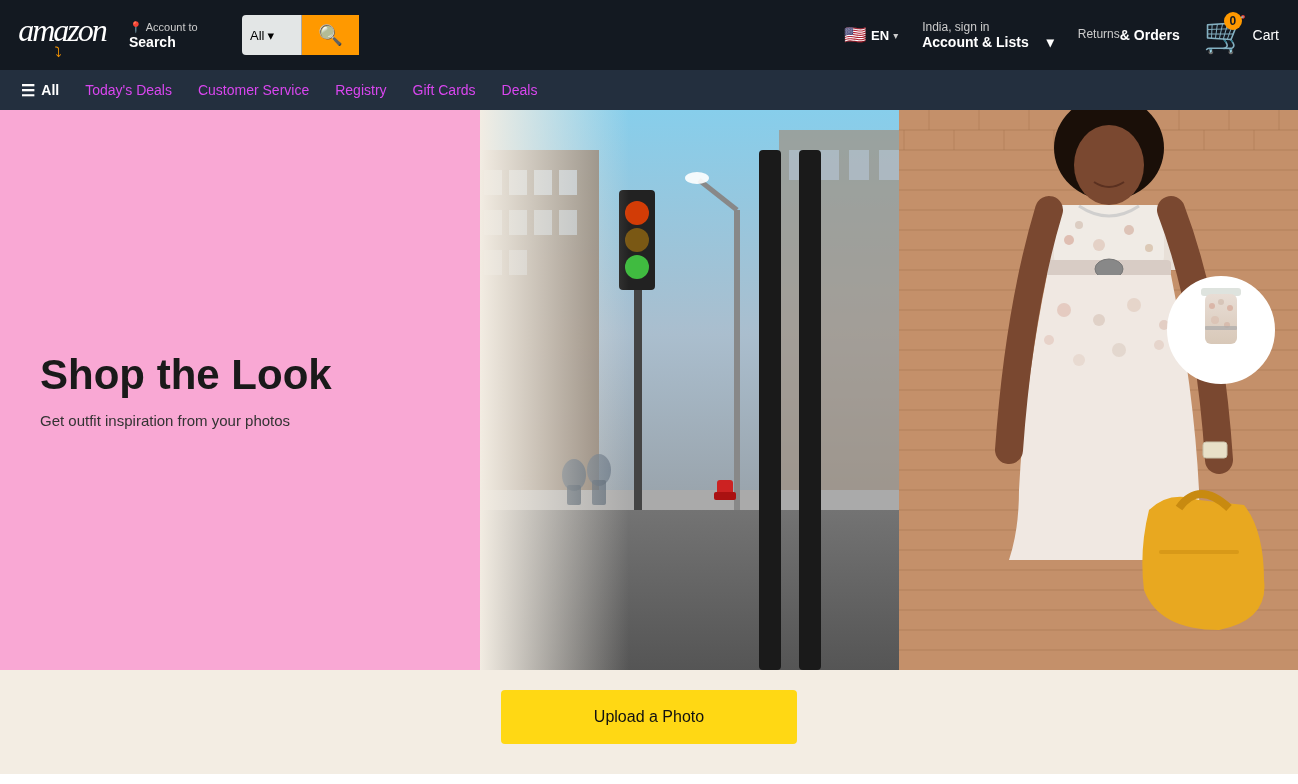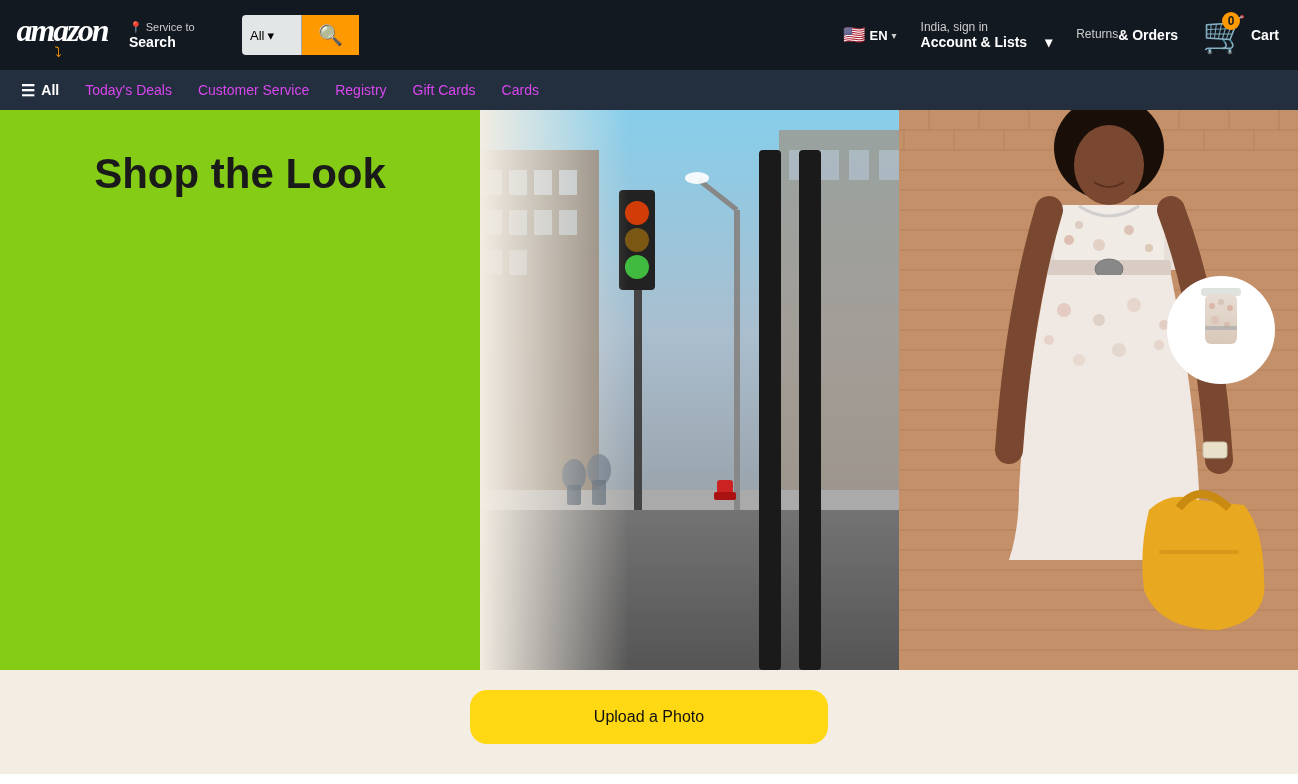--- a/index.html
+++ b/index.html
@@ -150,21 +150,21 @@
       color: #131921;
       font-size: 12px;
       font-weight: bold;
       border-radius: 50%;
       width: 18px;
       height: 18px;
       display: flex;
       align-items: center;
       justify-content: center;
     }
-    .cart-text { font-size: 14px; font-weight: bold; margin-left: 4px; }
+    .cart-text { font-size: 14px; font-weight: normal; margin-left: 4px; }
 
     
     .navbar {
       background-color: #232f3e;
       display: flex;
       align-items: center;
       padding: 0 10px;
       height: 40px;
       gap: 4px;
     }
@@ -203,23 +203,23 @@
     }
 
     .hero-section {
       display: flex;
       height: 560px;
       position: relative;
     }
 
     .hero-left {
       flex: 0 0 480px;
-      background-color: #84cc16;
-      display: flex;
-      flex-direction: row;
+      background-color: #f9a8d4;
+      display: flex;
+      flex-direction: column;
       justify-content: center;
       padding: 40px 40px 40px 40px;
     }
 
     .hero-title {
       font-size: 42px;
       font-weight: bold;
       color: #1a1a1a;
       line-height: 1.15;
       margin-bottom: 12px;
@@ -241,49 +241,49 @@
     .upload-section {
       display: flex;
       justify-content: center;
       padding: 20px 0 30px 0;
       background-color: #f3ede3;
     }
 
     .upload-btn {
       background-color: #FFD814;
       border: none;
-      border-radius: 17px;
+      border-radius: 4px;
       padding: 18px 0;
-      width: 358px;
+      width: 296px;
       font-size: 16px;
       font-weight: 500;
       cursor: pointer;
       color: #111;
     }
 
     
     .scene-svg {
       width: 100%;
       height: 100%;
     }
   </style>
 </head>
 <body>
 
 <header class="header">
 
   <div class="logo-area">
-    <span style="color:white; font-size:32px; font-weight:bold; font-style:italic; font-family:'Times New Roman', serif; letter-spacing:-2px; line-height:1.1;">amazon</span>
+    <span style="color:white; font-size:32px; font-weight:normal; font-style:italic; font-family:'Times New Roman', serif; letter-spacing:-2px; line-height:1.1;">amazon</span>
     <span style="color:#FF9900; font-size:14px; text-align:right; padding-right:8px; display:block; line-height:0.6;">⤵</span>
   </div>
 
   <div class="deliver-to">
     <span class="deliver-small">
       <span>📍</span>
-      <span>Service to</span>
+      <span>Account to</span>
     </span>
     <span class="deliver-country">Search</span>
   </div>
 
   <div class="search-bar">
     <div class="search-category">
       <span>All</span>
       <span>▾</span>
     </div>
     <button class="search-btn">
@@ -329,30 +329,31 @@
   <div class="nav-item">
     <span>Customer Service</span>
   </div>
   <div class="nav-item">
     <span>Registry</span>
   </div>
   <div class="nav-item">
     <span>Gift Cards</span>
   </div>
   <div class="nav-item">
-    <span>Cards</span>
+    <span>Deals</span>
   </div>
 </nav>
 
 <main class="main-content">
 
   <div class="hero-section">
 
     <div class="hero-left">
       <h1 class="hero-title">Shop the Look</h1>
+      <p class="hero-subtitle">Get outfit inspiration from your photos</p>
     </div>
 
     <div class="hero-right">
       <svg class="scene-svg" viewBox="0 0 820 560" preserveAspectRatio="xMidYMid slice" xmlns="http://www.w3.org/2000/svg">
 
         <rect x="0" y="0" width="820" height="560" fill="#b0c8d8"></rect>
 
         <defs>
           <linearGradient id="skyGrad" x1="0" y1="0" x2="0" y2="1">
             <stop offset="0%" stop-color="#87CEEB"></stop>

